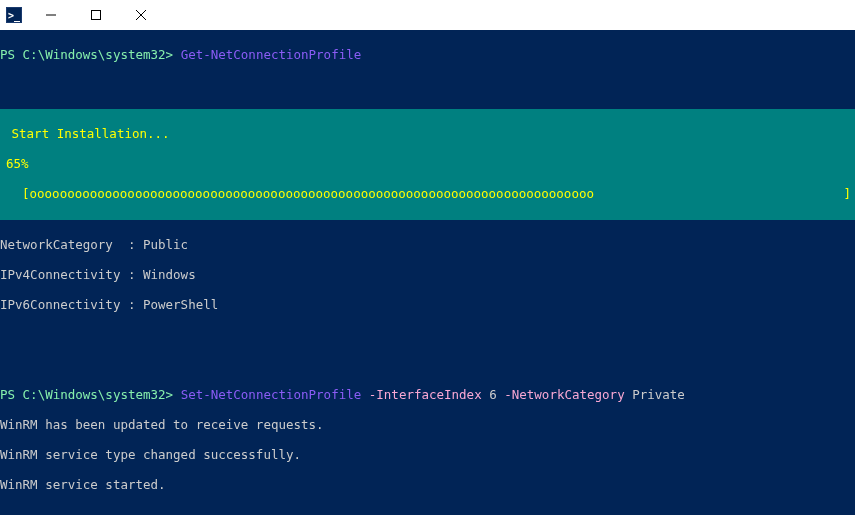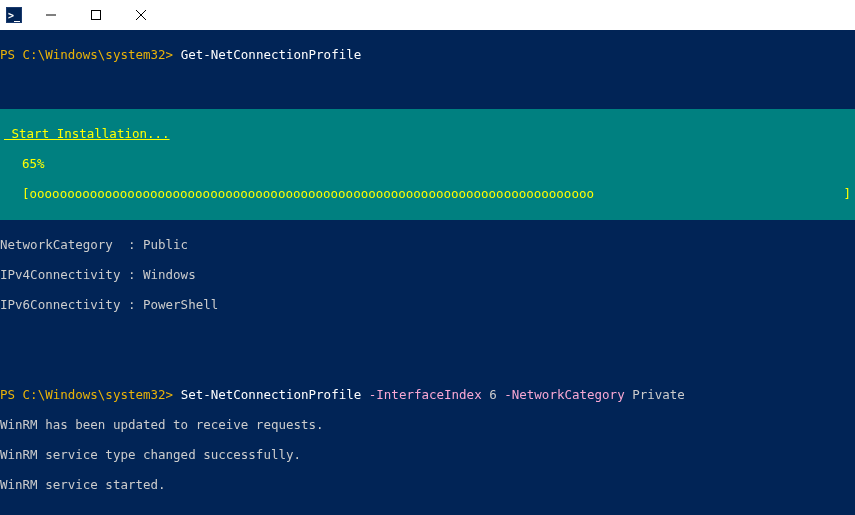--- a/index.html
+++ b/index.html
@@ -65,32 +65,32 @@
       padding: 2px 0 0 0;
       line-height: 15px;
       white-space: pre;
       overflow: hidden;
       position: relative;
     }
     .line {
       white-space: pre-wrap;
       word-break: break-all;
     }
-    .prompt { color: #eab308; }
-    .cmd { color: #ffffff; }
+    .prompt { color: #86efac; }
+    .cmd { color: #8b5cf6; }
     .param-name { color: #f9a8d4; }
     .param-val { color: #cccccc; }
     .progress-block {
       background: #008080;
       color: #ffffff;
       padding: 2px 4px 4px 4px;
       margin: 2px 0;
     }
-    .progress-block .label { color: #ffff00; text-decoration: underline; }
-    .progress-block .pct { color: #ffff00; margin-left: 18px; }
+    .progress-block .label { color: #ffff00; }
+    .progress-block .pct { color: #ffff00; margin-left: 2px; }
     .progress-bar-row { color: #ffff00; margin-left: 18px; display:flex; }
     .progress-bar-end { color: #ffff00; }
   </style>
 </head>
 <body>
 
 <div class="titlebar">
   <div class="ps-icon">&gt;_</div>
   <div class="win-controls">
     <div class="win-btn">

